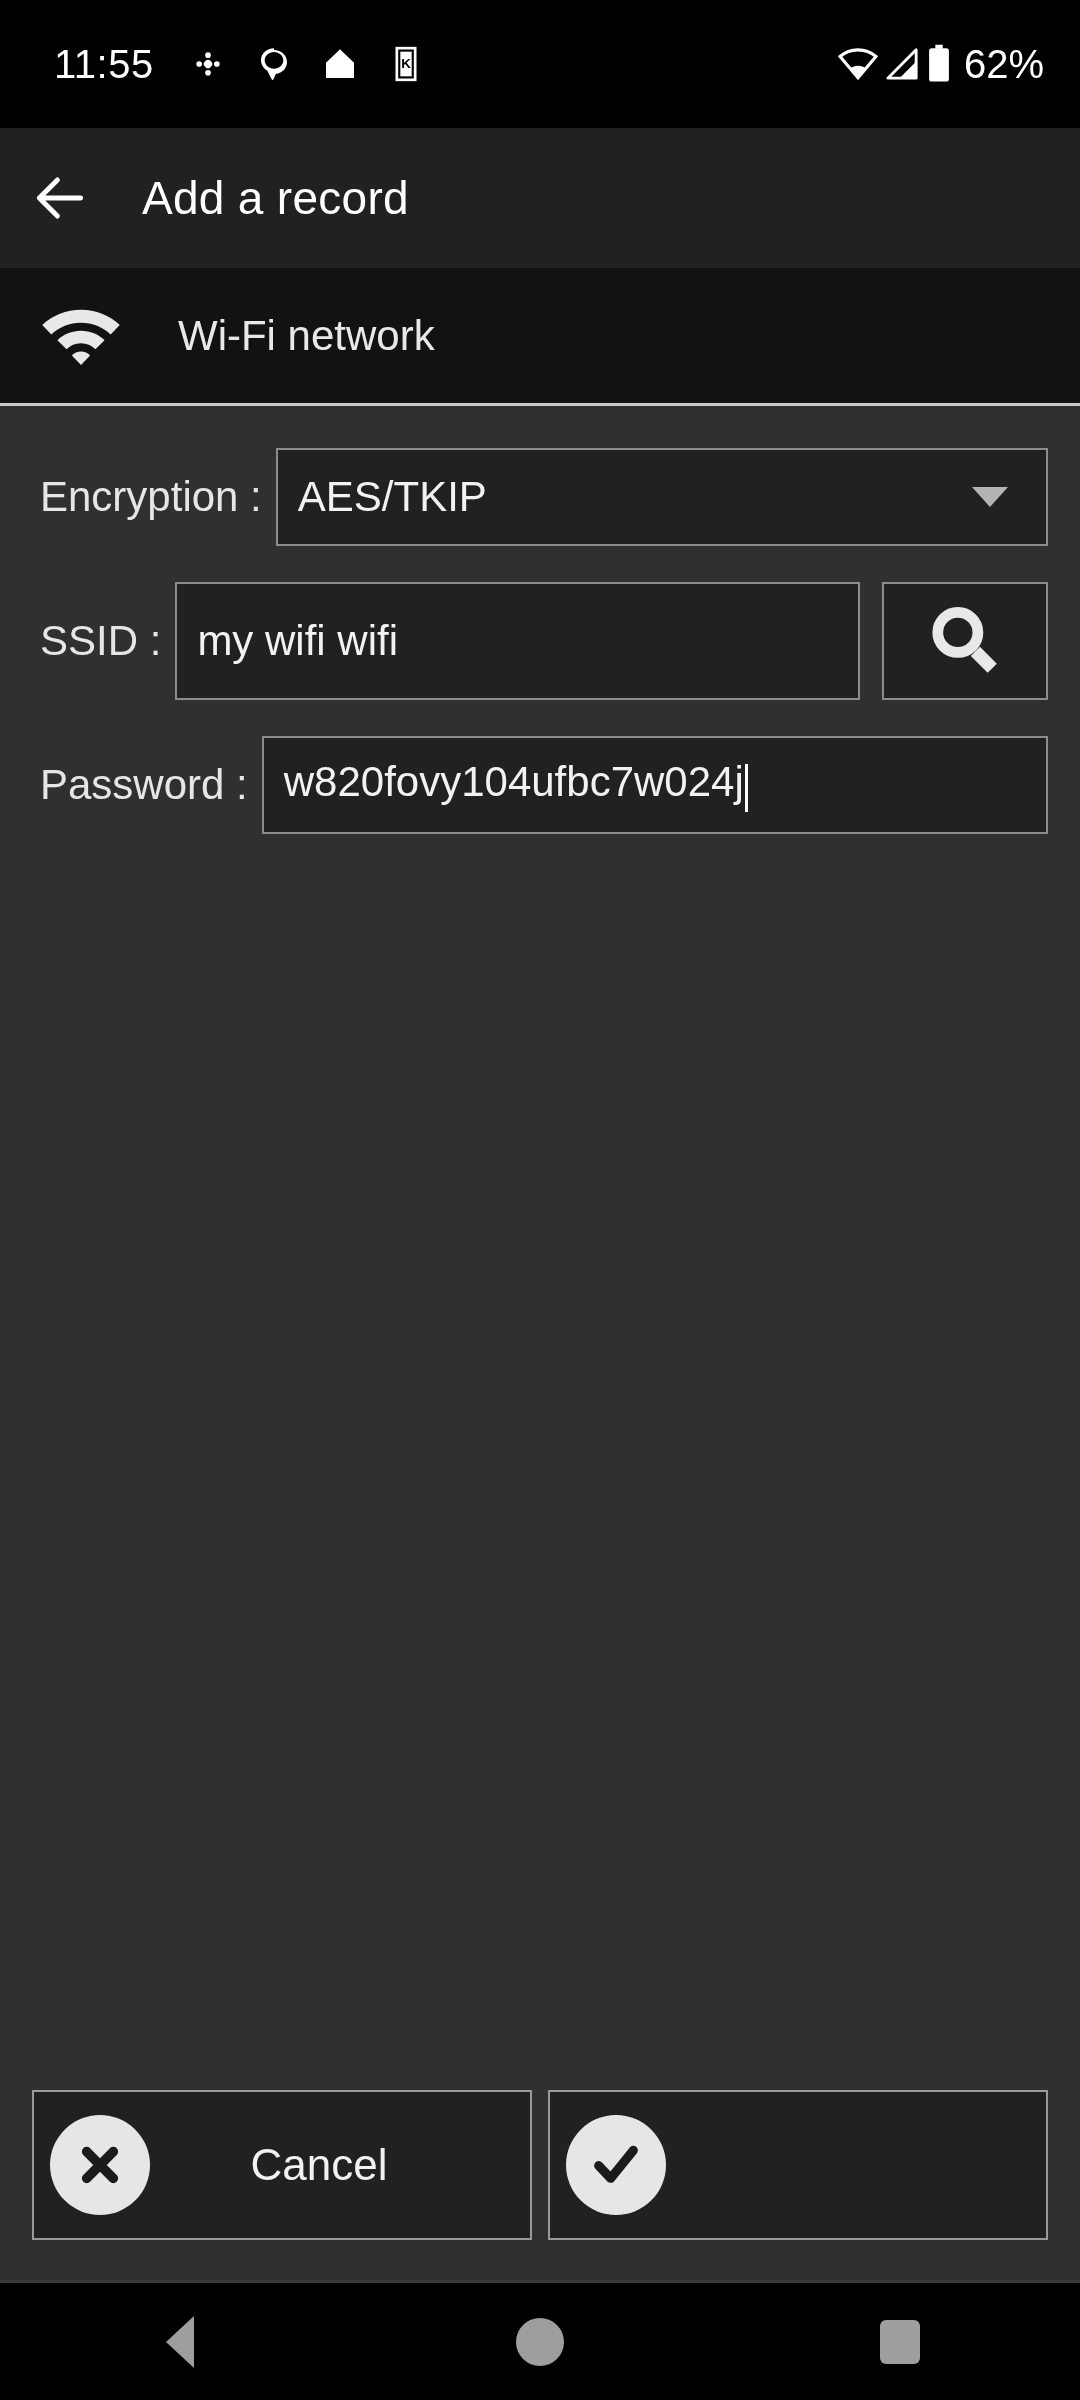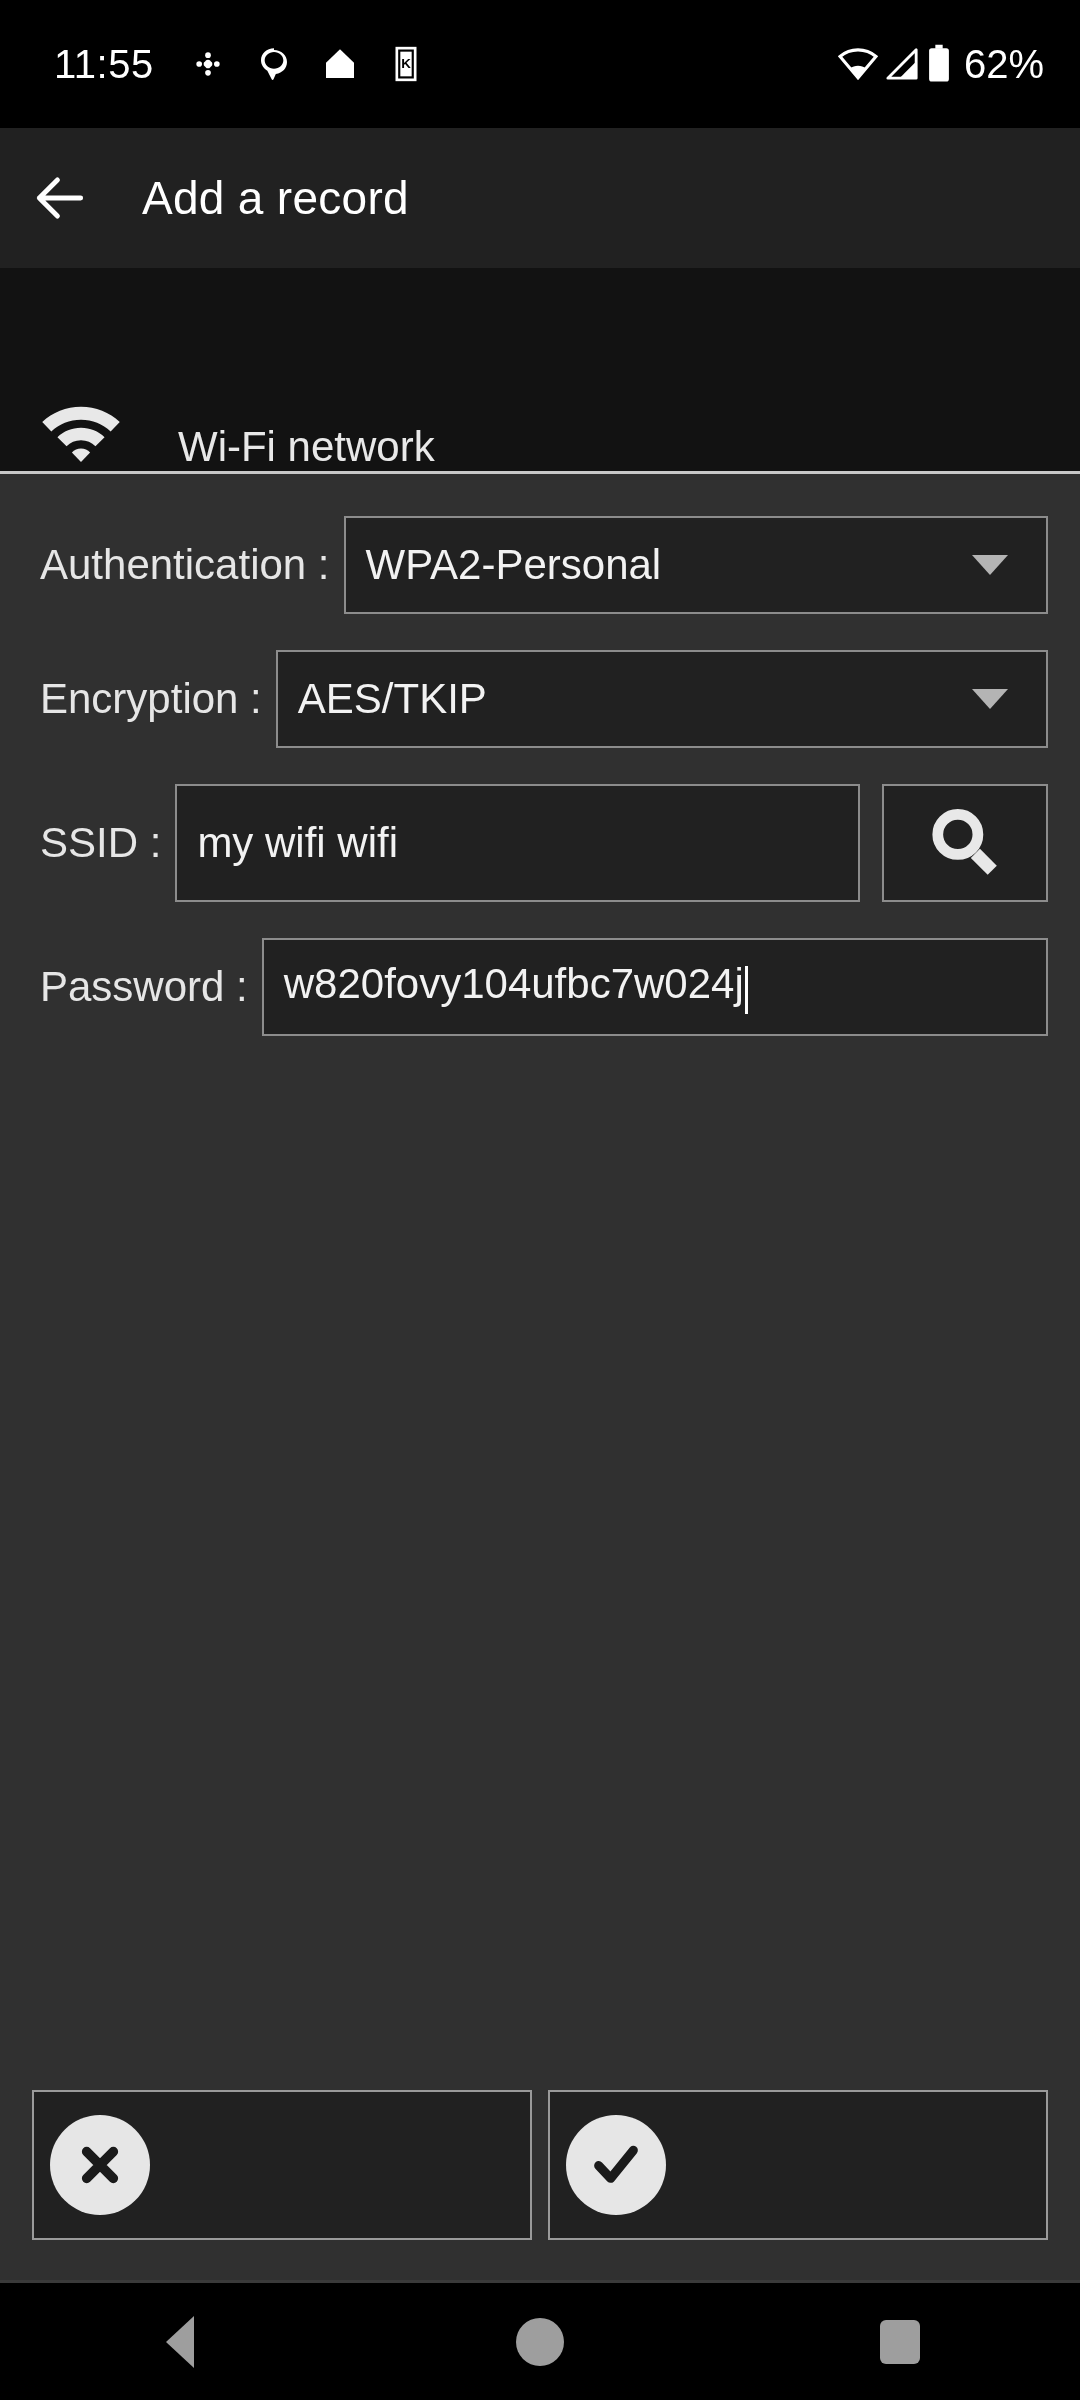--- a/index.html
+++ b/index.html
@@ -72,24 +72,24 @@
   .title-text {
     color: #fff;
     font-size: 46px;
     font-weight: normal;
     margin-left: 22px;
     letter-spacing: 0.3px;
   }
 
   
   .section-header {
-    height: 206px;
+    height: 138px;
     background: #121212;
     display: flex;
-    align-items: flex-end;
+    align-items: center;
     flex: none;
     border-bottom: 3px solid #c8c8c8;
   }
   .section-icon {
     width: 130px;
     display: flex;
     align-items: center;
     justify-content: center;
     margin-left: 16px;
   }
@@ -302,27 +302,20 @@
           <path d="M12 8.6c2.4 0 4.6.9 6.2 2.5l-2.4 2.4c-1-1-2.3-1.6-3.8-1.6s-2.8.6-3.8 1.6l-2.4-2.4C7.4 9.5 9.6 8.6 12 8.6z"></path>
           <path d="M12 14.1c.9 0 1.8.4 2.4 1L12 17.6l-2.4-2.5c.6-.6 1.5-1 2.4-1z"></path>
         </g>
       </svg>
     </div>
     <div class="section-label">Wi-Fi network</div>
   </div>
 
   <div class="form">
 
-    <div class="form-row">
-      <div class="field-label">Authentication :</div>
-      <div class="control">
-        <div class="value">WPA2-Personal</div>
-        <div class="arrow-down"></div>
-      </div>
-    </div>
 
     <div class="form-row">
       <div class="field-label">Encryption :</div>
       <div class="control">
         <div class="value">AES/TKIP</div>
         <div class="arrow-down"></div>
       </div>
     </div>
 
     <div class="form-row row-ssid">
@@ -347,20 +340,21 @@
 
   </div>
 
   <div class="button-bar">
     <div class="action-btn">
       <div class="action-icon">
         <svg width="64" height="64" viewBox="0 0 24 24">
           <path d="M7 7 17 17M17 7 7 17" stroke="#1b1b1b" stroke-width="3.6" stroke-linecap="round"></path>
         </svg>
       </div>
+      <div class="action-label">Cancel</div>
     </div>
     <div class="action-btn">
       <div class="action-icon">
         <svg width="64" height="64" viewBox="0 0 24 24">
           <path d="M5.5 12.2 10 17 18.5 6.5" fill="none" stroke="#1b1b1b" stroke-width="3.4" stroke-linecap="round" stroke-linejoin="round"></path>
         </svg>
       </div>
     </div>
   </div>
 

